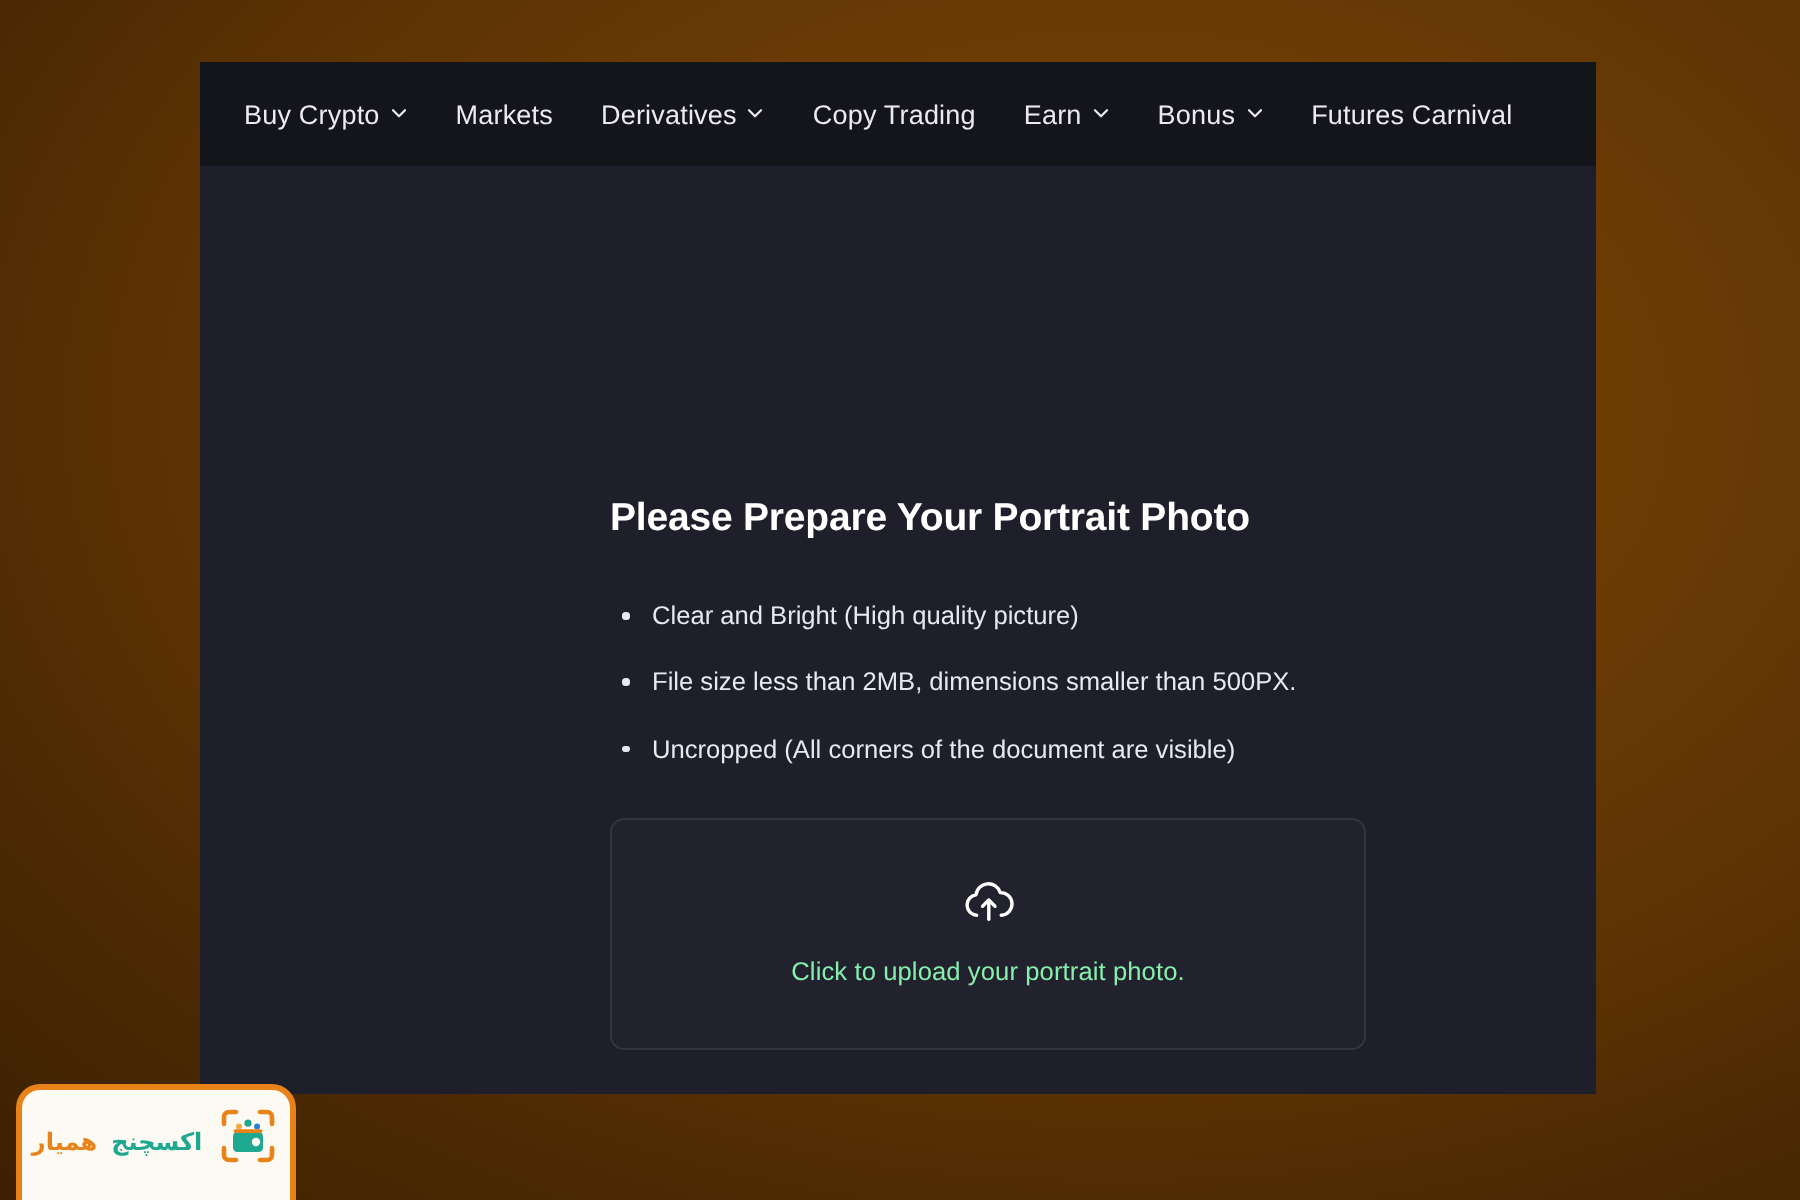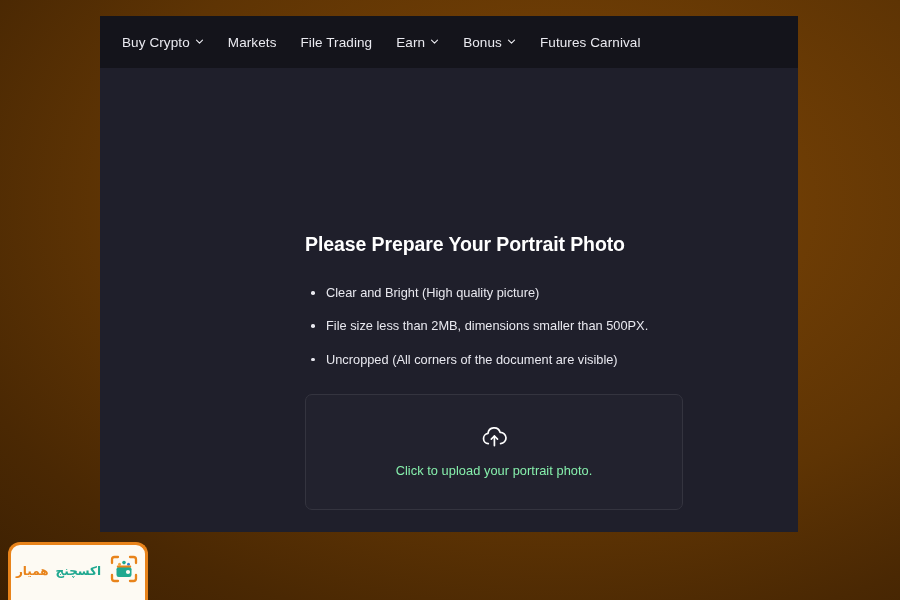--- a/index.html
+++ b/index.html
@@ -20,21 +20,21 @@
         #5e3404 55%,
         #4a2803 78%,
         #3b1f02 100%);
     position: relative;
   }
 
   
   .app-card {
     position: absolute;
     left: 100px;
-    top: 16px;
+    top: 31px;
     width: 698px;
     height: 516px;
     background: #1f1f2b;
     overflow: hidden;
   }
 
   
   .navbar {
     height: 52px;
     background: #14141b;
@@ -186,23 +186,31 @@
             <path d="M2 4.2 L6 8.2 L10 4.2" fill="none" stroke="#eaeaf0" stroke-width="1.5" stroke-linecap="round" stroke-linejoin="round"></path>
           </svg>
       </span>
     </div>
 
     <div class="nav-item">
       <span>Markets</span>
     </div>
 
 
-
-    <div class="nav-item">
-      <span>File Trading</span>
+    <div class="nav-item">
+      <span>Derivatives</span>
+      <span class="chev">
+        <svg width="9" height="9" viewBox="0 0 12 12">
+            <path d="M2 4.2 L6 8.2 L10 4.2" fill="none" stroke="#eaeaf0" stroke-width="1.5" stroke-linecap="round" stroke-linejoin="round"></path>
+          </svg>
+      </span>
+    </div>
+
+    <div class="nav-item">
+      <span>Copy Trading</span>
     </div>
 
     <div class="nav-item">
       <span>Earn</span>
       <span class="chev">
         <svg width="9" height="9" viewBox="0 0 12 12">
             <path d="M2 4.2 L6 8.2 L10 4.2" fill="none" stroke="#eaeaf0" stroke-width="1.5" stroke-linecap="round" stroke-linejoin="round"></path>
           </svg>
       </span>
     </div>

